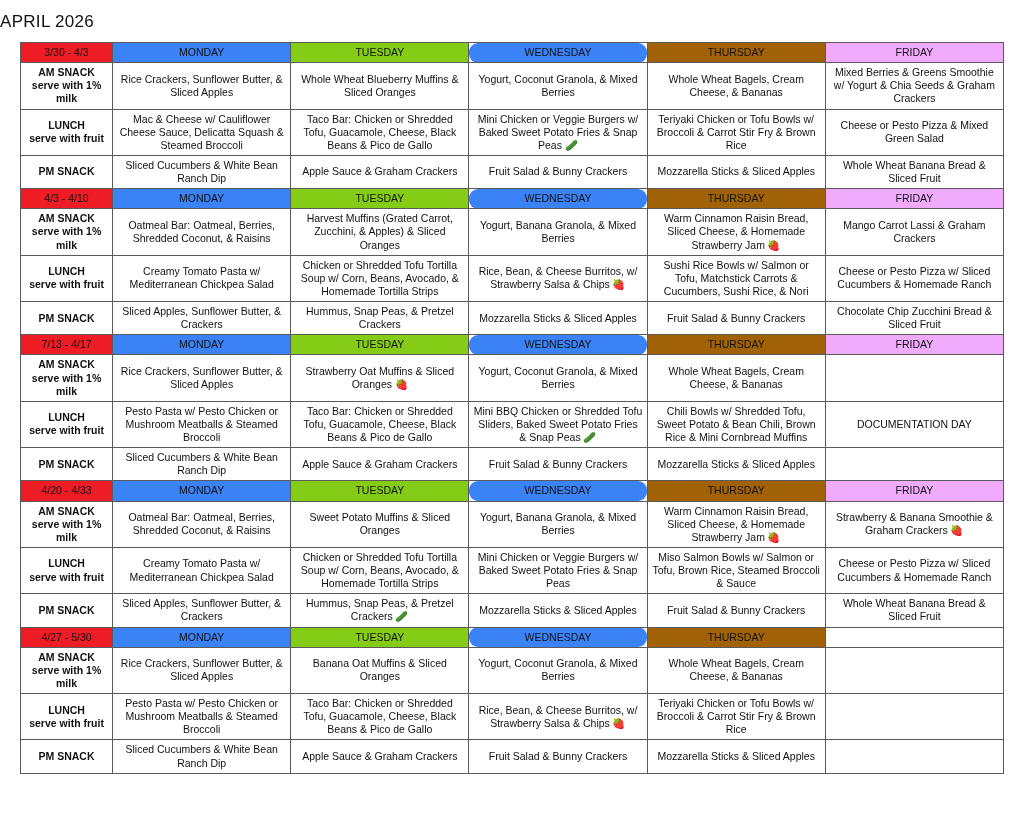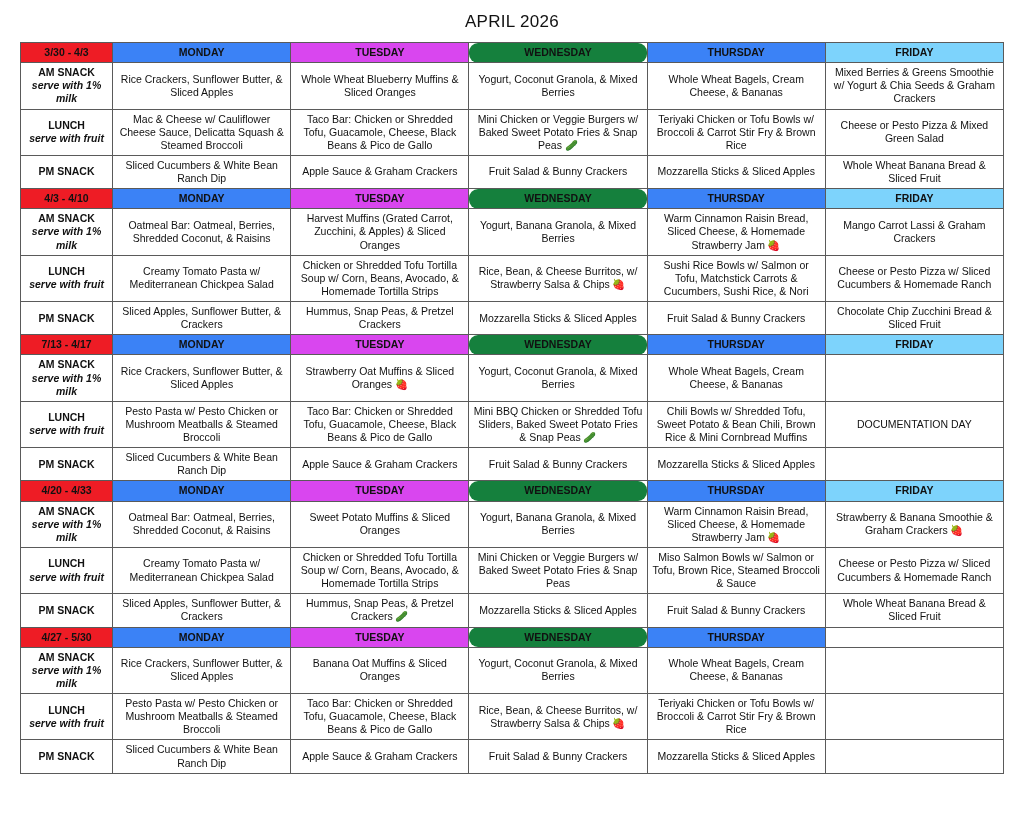--- a/index.html
+++ b/index.html
@@ -9,21 +9,21 @@
     font-family: "Liberation Sans", sans-serif;
   }
   #page {
     width: 1024px;
     height: 825px;
     position: relative;
     background: #ffffff;
     padding: 0;
   }
   #title {
-    text-align: center;
+    text-align: left;
     font-size: 17px;
     color: #111;
     padding: 12px 0 10px 0;
     letter-spacing: 0.3px;
   }
   table.menu {
     border-collapse: collapse;
     width: 984px;
     margin: 0 auto;
     table-layout: fixed;
@@ -40,43 +40,43 @@
   
   col.c0 { width: 92px; }
   col.c1 { width: 178px; }
   col.c2 { width: 178px; }
   col.c3 { width: 178px; }
   col.c4 { width: 178px; }
   col.c5 { width: 178px; }
 
   .weekhdr td {
     font-size: 11px;
-    font-weight: bold;
+    font-weight: normal;
     padding: 3px 2px;
     height: 19px;
   }
   .daterange {
     background: #ee1c25;
     color: #ffffff;
     font-weight: bold;
     font-size: 11px;
   }
   .h-mon { background: #3b82f6; }
-  .h-tue { background: #d946ef; }
-  .h-wed { background: #15803d; border-radius: 9px; }
-  .h-thu { background: #3b82f6; }
-  .h-fri { background: #7dd3fc; }
+  .h-tue { background: #84cc16; }
+  .h-wed { background: #3b82f6; border-radius: 9px; }
+  .h-thu { background: #a16207; }
+  .h-fri { background: #f0abfc; }
   .h-blank { background: #ffffff; border: 1px solid #5a5a5a; }
 
   .rowlabel {
     font-weight: bold;
     font-size: 10.5px;
     line-height: 1.25;
   }
-  .rowlabel .sub { font-weight: bold; font-style: italic; }
+  .rowlabel .sub { font-weight: bold; }
   td.cell { height: 31px; }
   td.cell.tall { height: 44px; }
   .empty { background: #ffffff; }
   .docday { font-size: 10.5px; }
 </style>
 </head>
 <body>
 
 <div id="page">
 

